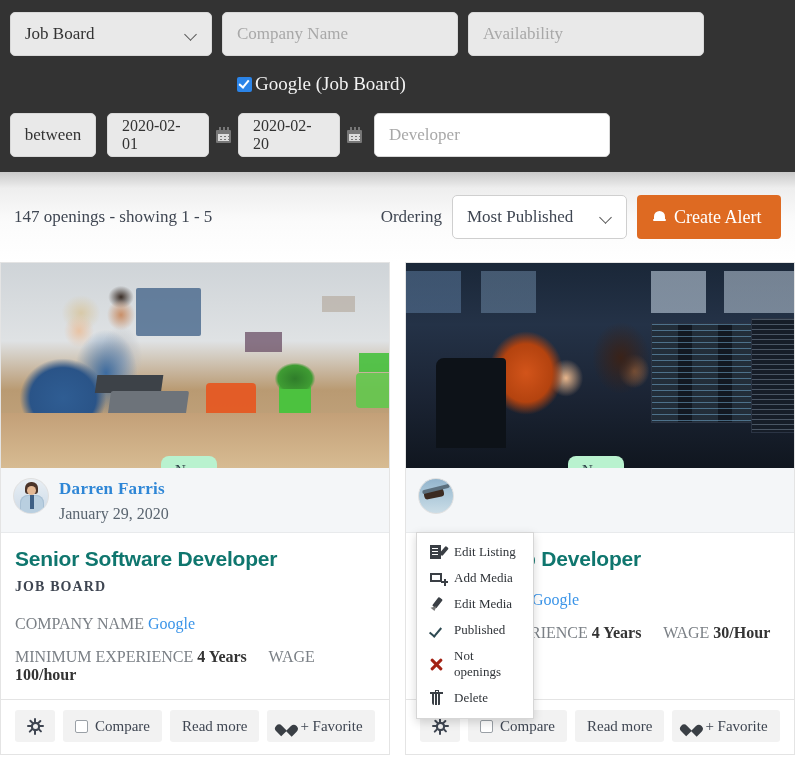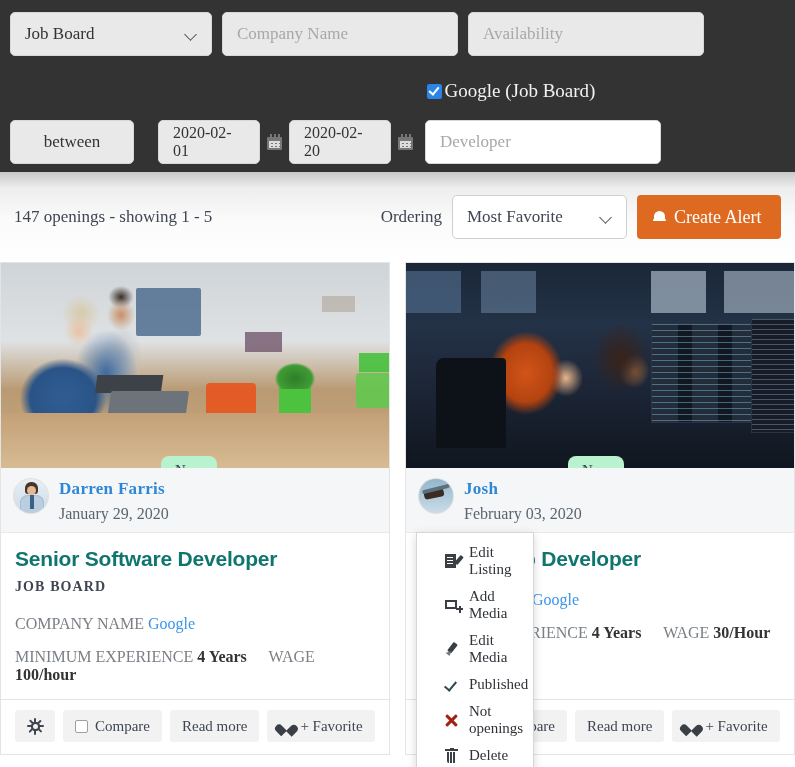--- a/index.html
+++ b/index.html
@@ -42,21 +42,21 @@
     width: 8px; height: 8px;
     border-right: 1.6px solid #555; border-bottom: 1.6px solid #555;
     transform: rotate(45deg);
   }
   .input-company { width: 236px; }
   .input-avail { width: 236px; }
   .placeholder-text { color: #a8a8a8; font-size: 17px; }
 
   .filter-row-2 {
     display: flex; align-items: center;
-    margin-top: 24px; padding-left: 0; flex-direction: column;
+    margin-top: 17px; padding-left: 0;
   }
   .checkbox-group {
     display: flex; align-items: center;
     margin-left: 227px;
   }
   .cbox {
     width: 15px; height: 15px; background: #2b84e8;
     border-radius: 2px; position: relative;
     flex: 0 0 auto;
   }
@@ -72,21 +72,21 @@
   }
   .day-group { display:flex; gap: 9px; margin-left: 65px; }
   .day-btn {
     background: #8a8a8a; color: #fff;
     border-radius: 6px; padding: 6px 14px;
     font-size: 18px; font-family: "Liberation Serif", serif;
     height: 33px; display:flex; align-items:center;
   }
 
   .filter-row-3 { display: flex; align-items: center; margin-top: 18px; gap: 0; }
-  .btn-between { width: 124px; justify-content: center; margin-right: 24px; }
+  .btn-between { width: 86px; justify-content: center; margin-right: 11px; }
   .date-box { width: 102px; justify-content: center; font-size: 16px; }
   .cal-icon {
     width: 15px; height: 16px; margin: 0 7px;
     position: relative; flex: 0 0 auto;
   }
   .cal-icon .body {
     position:absolute; left:0; top:3px; width:15px; height:13px;
     background:#777; border-radius:1px;
   }
   .cal-icon .tick {
@@ -348,22 +348,22 @@
     position: absolute; left: 416px; top: 532px;
     width: 118px;
     background: #fff;
     border: 1px solid #d6d6d6;
     box-shadow: 0 3px 9px rgba(0,0,0,.16);
     z-index: 40;
     padding: 6px 0 7px 0;
   }
   .ctx-item {
     display: flex; align-items: center; gap: 9px;
-    padding: 5px 10px 5px 28px;
-    font-size: 15px; color: #2f3338;
+    padding: 5px 10px 5px 13px;
+    font-size: 13px; color: #2f3338;
     font-family: "Liberation Serif", serif;
   }
   .ctx-ico { width: 15px; height: 15px; position: relative; flex:0 0 auto; }
 
   
   .ico-edit-listing .pg {
     position:absolute; left:0; top:0; width:11px; height:14px; background:#3a3f45;
   }
   .ico-edit-listing .ln {
     position:absolute; left:1.5px; width:6px; height:1.3px; background:#fff;
@@ -467,21 +467,21 @@
       <span class="placeholder-text">Developer</span>
     </div>
   </div>
 </div>
 
 <div class="results-bar">
   <div class="openings-text">147 openings - showing 1 - 5</div>
   <div class="ordering-group">
     <span class="ordering-label">Ordering</span>
     <div class="ordering-select">
-      <span>Most Favorite</span>
+      <span>Most Published</span>
       <span class="chev"></span>
     </div>
     <div class="create-alert">
       <span class="bell"></span>
       <span>Create Alert</span>
     </div>
   </div>
 </div>
 
 <div class="cards">
@@ -552,24 +552,20 @@
         <span class="code-papers"></span>
         <span class="code-screen"></span>
         <span class="code-screen2"></span>
         <span class="code-chair"></span>
       </div>
       <div class="badge-new badge-new-right">New</div>
     </div>
 
     <div class="card-meta">
       <div class="avatar avatar-snow"></div>
-      <div class="meta-text">
-        <span class="poster-name">Josh</span>
-        <span class="poster-date">February 03, 2020</span>
-      </div>
     </div>
 
     <div class="card-body">
       <div class="job-title" style="padding-left:103px">b Developer</div>
       <div class="job-category"></div>
       <div class="detail-row" style="padding-left:112px">
         <span></span>
         <span class="link">Google</span>
       </div>
       <div class="detail-row" style="padding-left:110px">

